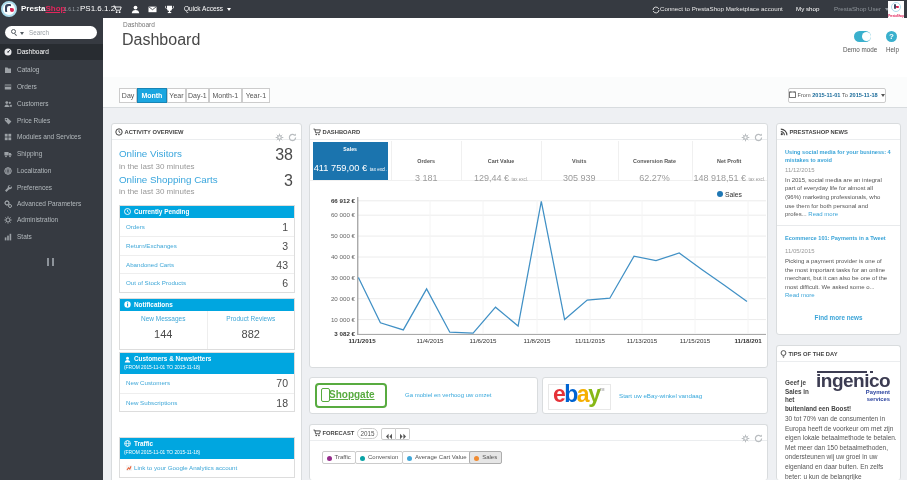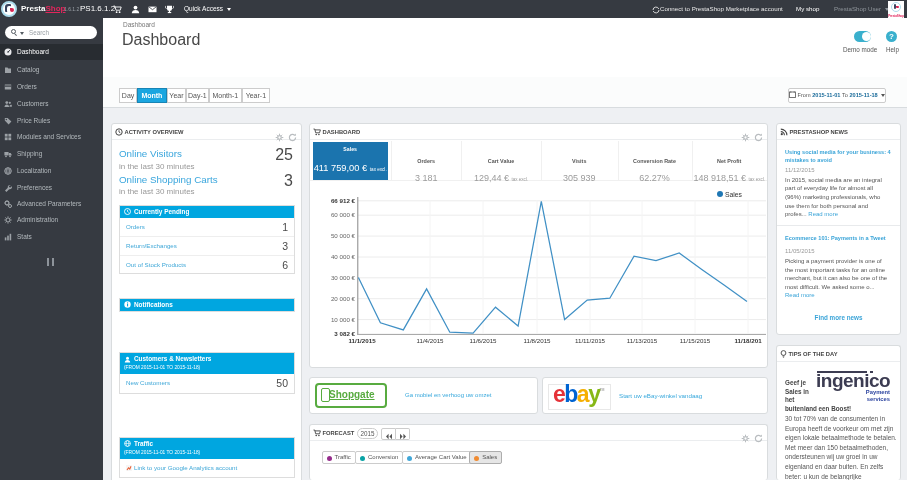--- a/index.html
+++ b/index.html
@@ -322,61 +322,79 @@
         <path d="M4 2.2V4l1.4 0.9" fill="none" stroke="#444" stroke-width="0.9"></path>
       </svg>ACTIVITY OVERVIEW</div>
   <div class="picos"><svg width="9" height="9" viewBox="0 0 9 9">
         <path d="M4.5 0.7v1.4M4.5 6.9v1.4M0.7 4.5h1.4M6.9 4.5h1.4M1.8 1.8l1 1M6.2 6.2l1 1M7.2 1.8l-1 1M2.8 6.2l-1 1" stroke="#b9bdc0" stroke-width="1"></path>
         <circle cx="4.5" cy="4.5" r="1.8" fill="none" stroke="#b9bdc0" stroke-width="1.3"></circle>
       </svg><svg width="9" height="9" viewBox="0 0 9 9">
         <path d="M7.6 4.5a3.1 3.1 0 11-0.9-2.2" fill="none" stroke="#b9bdc0" stroke-width="1.2"></path>
         <path d="M7.8 0.6l0.2 2.2-2.2-0.2z" fill="#b9bdc0"></path>
       </svg></div>
   <div class="biglink" style="top:24px;">Online Visitors</div>
-  <div class="bignum" style="top:21.5px;">25</div>
+  <div class="bignum" style="top:21.5px;">38</div>
   <div class="subnote" style="top:37.5px;">in the last 30 minutes</div>
   <div class="biglink" style="top:50px;">Online Shopping Carts</div>
   <div class="bignum" style="top:47.5px;">3</div>
   <div class="subnote" style="top:62.5px;">in the last 30 minutes</div>
 
   <div class="bluebox" style="top:80.5px;">
     <div class="bh"><svg width="7" height="7">
           <circle cx="3.5" cy="3.5" r="3" fill="none" stroke="#fff" stroke-width="0.9"></circle>
           <path d="M3.5 1.8V3.5l1.2 0.8" fill="none" stroke="#fff" stroke-width="0.8"></path>
         </svg>Currently Pending</div>
     <div class="brow first">
         <span class="bl">Orders</span>
         <span class="bn">1</span>
       </div>
     <div class="brow">
         <span class="bl">Return/Exchanges</span>
         <span class="bn">3</span>
       </div>
     <div class="brow">
+        <span class="bl">Abandoned Carts</span>
+        <span class="bn">43</span>
+      </div>
+    <div class="brow">
         <span class="bl">Out of Stock Products</span>
         <span class="bn">6</span>
       </div>
   </div>
 
   <div class="bluebox" style="top:173.5px;">
     <div class="bh"><svg width="7" height="7">
           <circle cx="3.5" cy="3.5" r="3.2" fill="#fff"></circle>
           <rect x="3" y="2.8" width="1.1" height="2.6" fill="#00a6e0"></rect>
           <rect x="3" y="1.4" width="1.1" height="1" fill="#00a6e0"></rect>
         </svg>Notifications</div>
+    <div class="twocol">
+      <div class="cell">
+          <div class="clab">New Messages</div>
+          <div class="cval">144</div>
+        </div>
+      <div class="cell">
+          <div class="clab">Product Reviews</div>
+          <div class="cval">882</div>
+        </div>
+    </div>
   </div>
 
   <div class="bluebox" style="top:228.3px;">
     <div class="bh"><svg width="7" height="7">
           <circle cx="3.5" cy="2.2" r="1.5" fill="#fff"></circle>
           <path d="M0.8 6.6c0-1.7 1.2-2.6 2.7-2.6s2.7 0.9 2.7 2.6z" fill="#fff"></path>
         </svg>Customers &amp; Newsletters<br><span class="sub">(FROM 2015-11-01 TO 2015-11-18)</span></div>
     <div class="brow first">
         <span class="bl">New Customers</span>
-        <span class="bn">50</span>
+        <span class="bn">70</span>
+      </div>
+    <div class="brow">
+        <span class="bl">New Subscriptions</span>
+        <span class="bn">18</span>
       </div>
   </div>
 
   <div class="bluebox" style="top:312.6px;">
     <div class="bh"><svg width="7" height="7">
           <circle cx="3.5" cy="3.5" r="2.9" fill="none" stroke="#fff" stroke-width="0.8"></circle>
           <ellipse cx="3.5" cy="3.5" rx="1.3" ry="2.9" fill="none" stroke="#fff" stroke-width="0.6"></ellipse>
           <path d="M0.6 3.5h5.8" stroke="#fff" stroke-width="0.6"></path>
         </svg>Traffic<br><span class="sub">(FROM 2015-11-01 TO 2015-11-18)</span></div>
     <div class="brow first">

